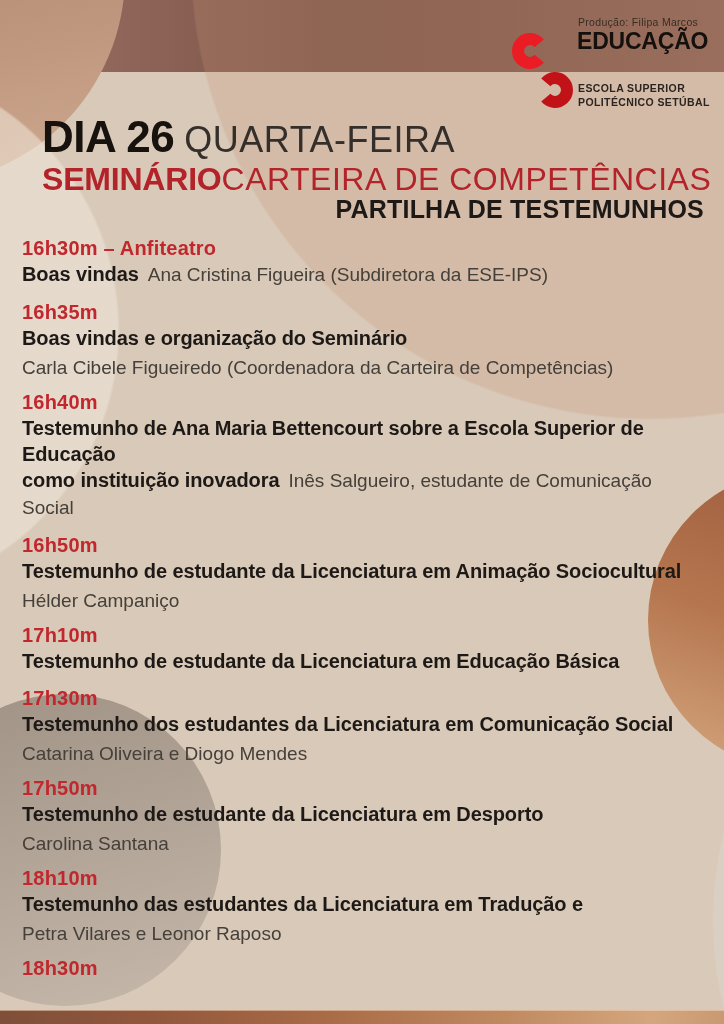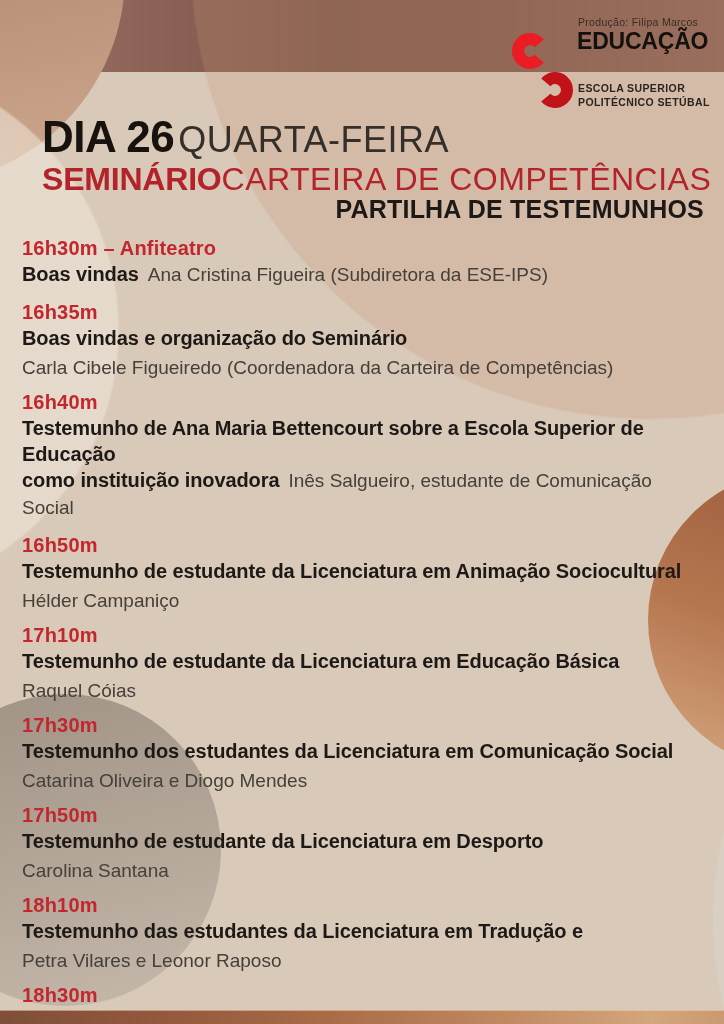--- a/index.html
+++ b/index.html
@@ -52,21 +52,21 @@
   
   .masthead{position:absolute;left:0;top:0;width:724px;height:120px;z-index:5;}
   .production{position:absolute;left:578px;top:16px;font-size:10.5px;letter-spacing:.3px;color:#382d24;font-weight:400;}
   .brand{position:absolute;left:577px;top:28px;font-size:23px;font-weight:800;letter-spacing:-.2px;color:#14100d;}
   .school{position:absolute;left:578px;top:82px;font-size:10.5px;font-weight:700;letter-spacing:.4px;line-height:13.5px;color:#2b2420;}
   .school span{display:block;}
   .logo{position:absolute;left:511px;top:32px;}
   
   .title-line1{position:absolute;left:42px;top:112px;z-index:5;white-space:nowrap;}
   .day{font-size:44px;font-weight:800;letter-spacing:-.5px;color:#17120e;}
-  .weekday{font-size:36px;font-weight:400;letter-spacing:.5px;color:#342f2b;margin-left:4px;}
+  .weekday{font-size:36px;font-weight:400;letter-spacing:.5px;color:#342f2b;margin-left:10px;}
   .title-line2{position:absolute;left:42px;top:161px;z-index:5;white-space:nowrap;font-size:32px;color:var(--accent_red);}
   .seminar-lead{font-weight:800;letter-spacing:-.2px;}
   .seminar-rest{font-weight:400;letter-spacing:.5px;}
   .title-line3{position:absolute;right:20px;top:195px;z-index:5;font-size:25px;font-weight:800;letter-spacing:.2px;color:var(--text_dark);}
   
   .schedule{position:absolute;left:22px;right:26px;top:236px;z-index:5;}
   .sched-item{margin:0 0 12px 0;}
   .time{font-size:20px;font-weight:700;color:var(--time_red);line-height:25px;letter-spacing:.2px;}
   .title-row{margin:0;font-size:20px;font-weight:700;color:var(--text_dark);line-height:26px;letter-spacing:-.1px;}
   .speaker-inline{font-weight:400;font-size:19px;color:var(--text_body);margin-left:9px;letter-spacing:0;}
@@ -120,21 +120,20 @@
         <p class="title-row"><strong class="title-line">Testemunho de Ana Maria Bettencourt sobre a Escola Superior de Educação</strong><br><strong class="title-line">como instituição inovadora</strong><span class="speaker-inline">Inês Salgueiro, estudante de Comunicação Social</span></p>
       </section>
       <section class="sched-item">
         <div class="time">16h50m</div>
         <p class="title-row"><strong class="title-line">Testemunho de estudante da Licenciatura em Animação Sociocultural</strong></p>
         <div class="speaker">Hélder Campaniço</div>
       </section>
       <section class="sched-item">
         <div class="time">17h10m</div>
         <p class="title-row"><strong class="title-line">Testemunho de estudante da Licenciatura em Educação Básica</strong></p>
-        <div class="speaker">Raquel Cóias</div>
       </section>
       <section class="sched-item">
         <div class="time">17h30m</div>
         <p class="title-row"><strong class="title-line">Testemunho dos estudantes da Licenciatura em Comunicação Social</strong></p>
         <div class="speaker">Catarina Oliveira e Diogo Mendes</div>
       </section>
       <section class="sched-item">
         <div class="time">17h50m</div>
         <p class="title-row"><strong class="title-line">Testemunho de estudante da Licenciatura em Desporto</strong></p>
         <div class="speaker">Carolina Santana</div>

